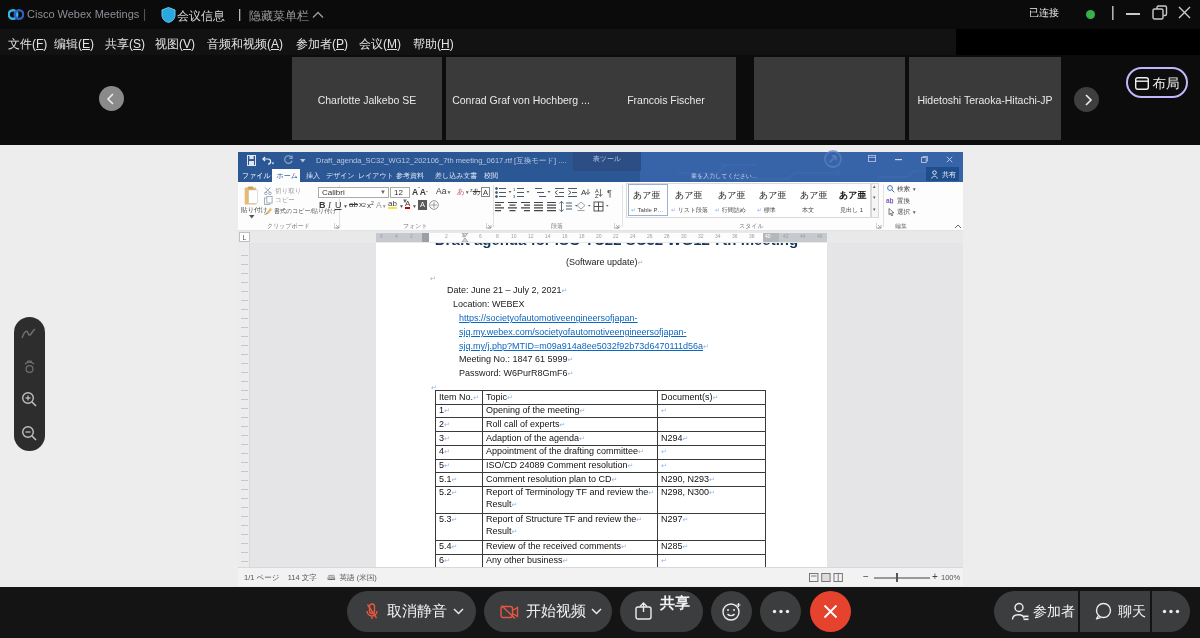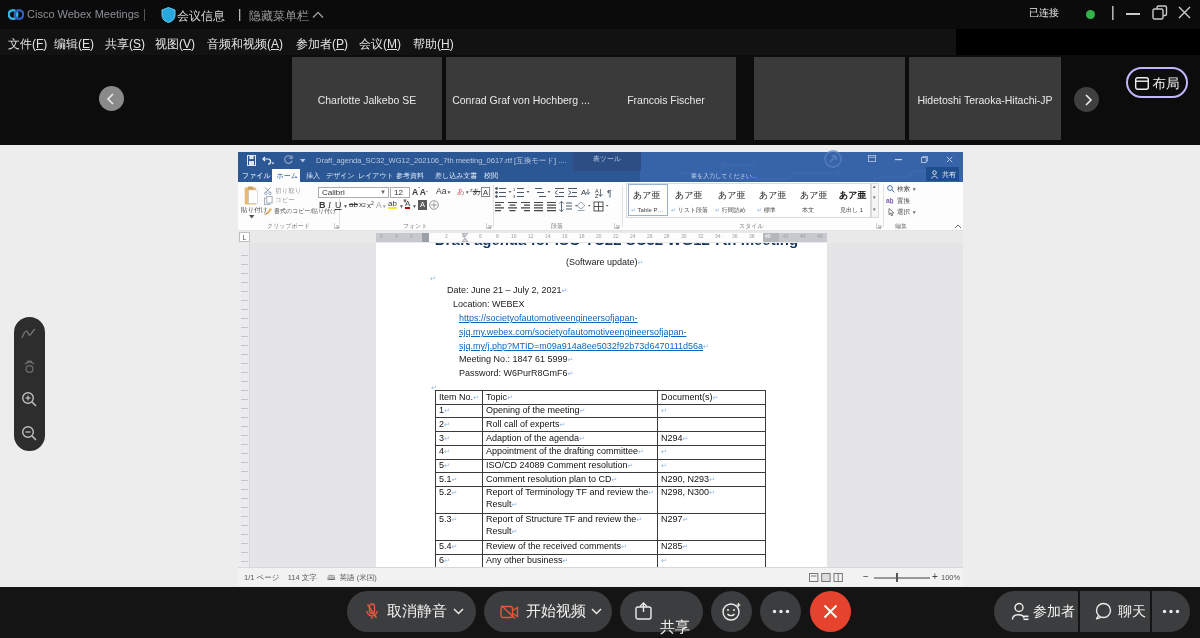--- a/index.html
+++ b/index.html
@@ -550,21 +550,21 @@
     <svg class="abs" style="left:107px;top:17px" width="11" height="7" viewBox="0 0 11 7">
         <path d="M1 1 L5.5 5.5 L10 1" stroke="#e8e8e8" stroke-width="1.5" fill="none"></path>
       </svg>
   </div>
   <div class="pill" style="left:620px;width:83px;">
     <svg class="abs" style="left:15px;top:11px" width="17" height="18" viewBox="0 0 17 18">
         <rect x="1" y="5" width="15" height="12" rx="2" fill="none" stroke="#ececec" stroke-width="1.4"></rect>
         <line x1="8.5" y1="1.5" x2="8.5" y2="10" stroke="#ececec" stroke-width="1.4"></line>
         <path d="M5 4.5 L8.5 1 L12 4.5" fill="none" stroke="#ececec" stroke-width="1.4"></path>
       </svg>
-    <span class="abs" style="left:40px;top:27px;">共享</span>
+    <span class="abs" style="left:40px;top:3px;font-weight:bold;">共享</span>
   </div>
   <div class="circ" style="left:711px;">
     <svg class="abs" style="left:10px;top:10px" width="22" height="22" viewBox="0 0 22 22">
         <circle cx="10" cy="11" r="8" fill="none" stroke="#ececec" stroke-width="1.4"></circle>
         <circle cx="7" cy="9" r="1" fill="#ececec"></circle>
         <circle cx="13" cy="9" r="1" fill="#ececec"></circle>
         <path d="M6.5 13 a4.5 4.5 0 0 0 7 0" fill="none" stroke="#ececec" stroke-width="1.4"></path>
         <path d="M17.5 2 v4 M15.5 4 h4" stroke="#ececec" stroke-width="1.2"></path>
       </svg>
   </div>

